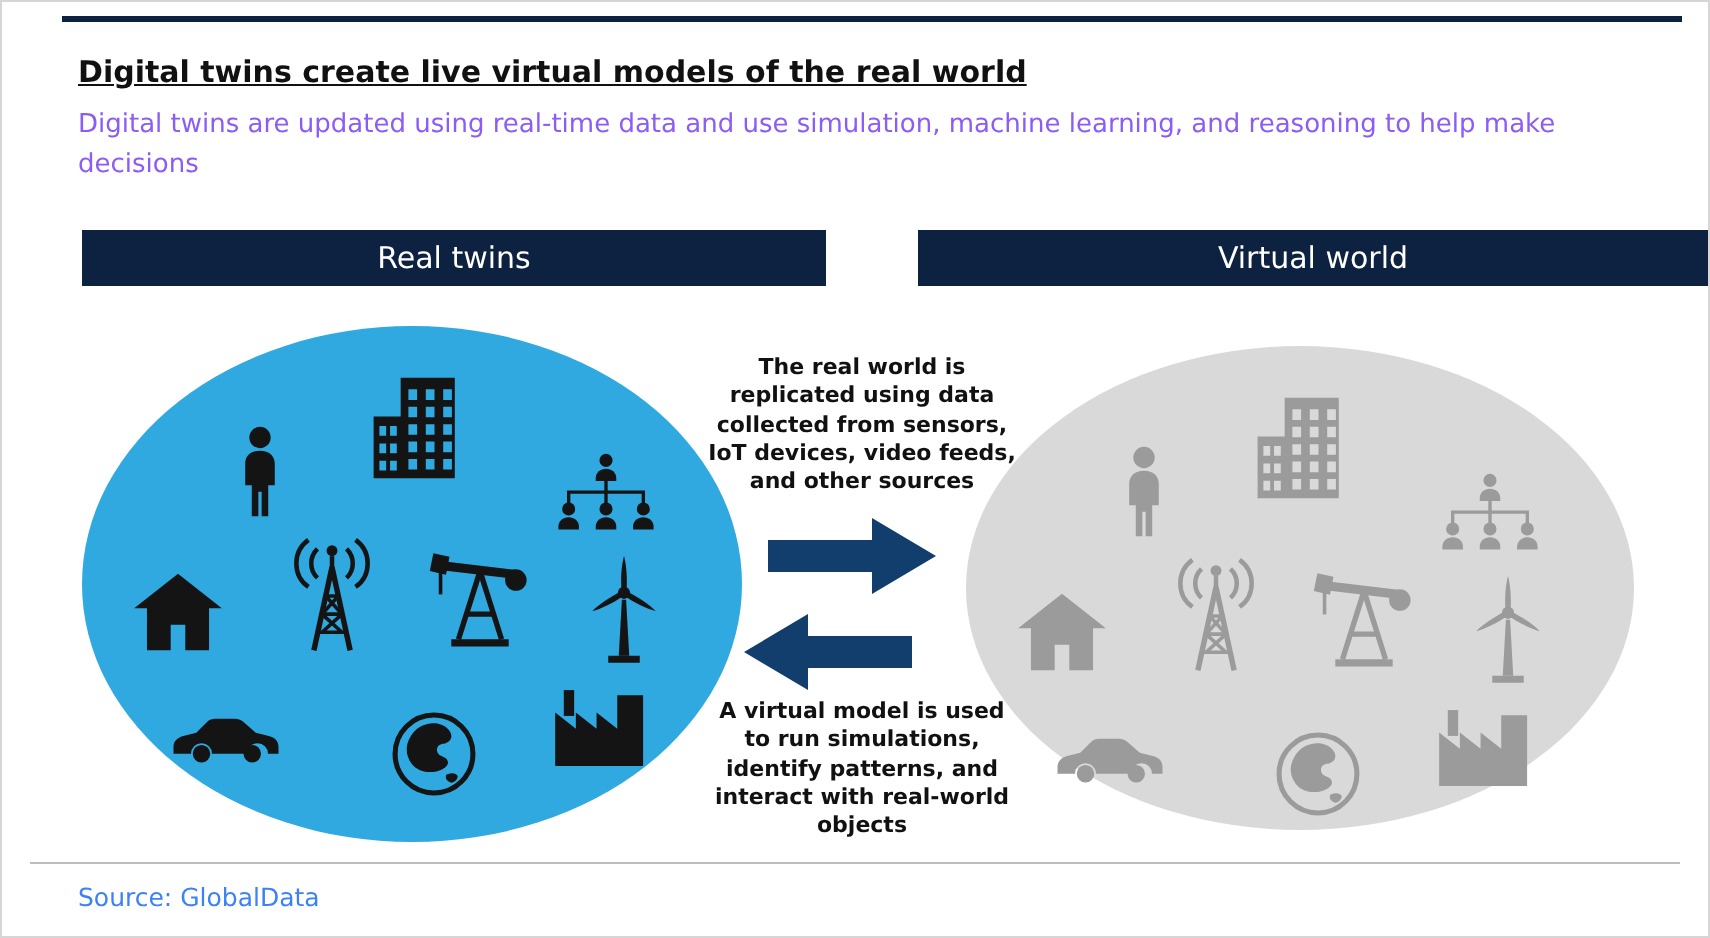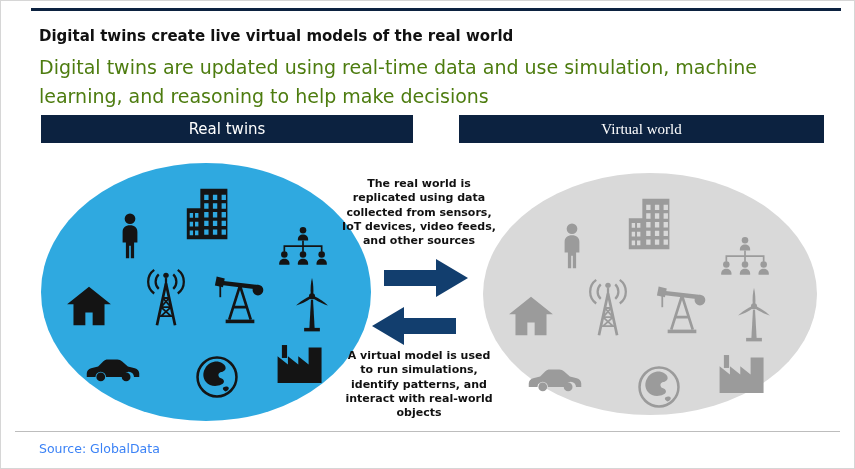--- a/index.html
+++ b/index.html
@@ -2,29 +2,29 @@
 <html style="--navy: #0c2240; --arrow: #123e6e; --real-fill: #2fa9e0; --virtual-fill: #d9d9d9;"><head>
 <meta charset="utf-8">
 <style>
   html,body { margin:0; padding:0; background:#ffffff; }
   .page {
     position:relative; width:855px; height:469px; box-sizing:border-box;
     background:#ffffff; border:1px solid #d6d6d6; overflow:hidden;
     font-family:"DejaVu Sans","Liberation Sans",sans-serif; color:#1a1a1a;
   }
   .top-rule { position:absolute; left:30px; right:13px; top:7px; height:3px; background:var(--navy,#0c2240); }
-  .title { position:absolute; left:38px; top:26px; font-size:15px; font-weight:bold; color:#111111; }
-  .subtitle { position:absolute; left:38px; top:52px; width:792px; font-size:19px; line-height:1.55; color:#4d7c0f; }
+  .title { position:absolute; left:38px; top:26px; font-size:15px; font-weight:bold; color:#111111;text-decoration:underline; }
+  .subtitle { position:absolute; left:38px; top:52px; width:792px; font-size:13px; line-height:1.55; color:#8b5cf6; }
 
   .panel-bar {
     position:absolute; top:114px; height:28px; background:var(--navy,#0c2240);
     color:#ffffff; font-size:15px; display:flex; align-items:center; justify-content:center;
   }
   .bar-real { left:40px; width:372px; }
-  .bar-virtual { left:458px; width:365px;font-family:Liberation Serif, serif; }
+  .bar-virtual { left:458px; width:395px; }
 
   .ellipse { position:absolute; border-radius:50%; }
   .ellipse-real { left:40px; top:162px; width:330px; height:258px; background:var(--real-fill,#2fa9e0); }
   .ellipse-virtual { left:482px; top:172px; width:334px; height:242px; background:var(--virtual-fill,#d9d9d9); }
   .ellipse-real .icon { color:#141414; }
   .ellipse-virtual .icon { color:#9b9b9b; }
 
   .icon { position:absolute; }
   .icon svg { display:block; width:100%; height:100%; fill:currentColor; }
 
@@ -34,21 +34,21 @@
   .i-house    { left:24px;  top:122px; width:48px; height:42px; }
   .i-tower    { left:96px;  top:104px; width:58px; height:62px; }
   .i-oil      { left:172px; top:110px; width:54px; height:52px; }
   .i-turbine  { left:250px; top:114px; width:42px; height:58px; }
   .i-car      { left:44px;  top:192px; width:56px; height:28px; }
   .i-globe    { left:154px; top:192px; width:44px; height:44px; }
   .i-factory  { left:234px; top:180px; width:50px; height:42px; }
 
   .annotation {
     position:absolute; font-size:11px; font-weight:bold; text-align:center;
-    line-height:1.3; color:#111111;
+    line-height:1.3; color:#111111;margin-left:12px;
   }
   .annotation-top { left:341px; top:176px; width:154px; }
   .annotation-bottom { left:343px; top:348px; width:150px; }
 
   .arrow { position:absolute; }
   .arrow svg { display:block; fill:var(--arrow,#123e6e); }
   .arrow-right { left:383px; top:258px; }
   .arrow-left  { left:371px; top:306px; }
 
   .footer-rule { position:absolute; left:14px; right:14px; top:430px; height:1px; background:#bdbdbd; }

